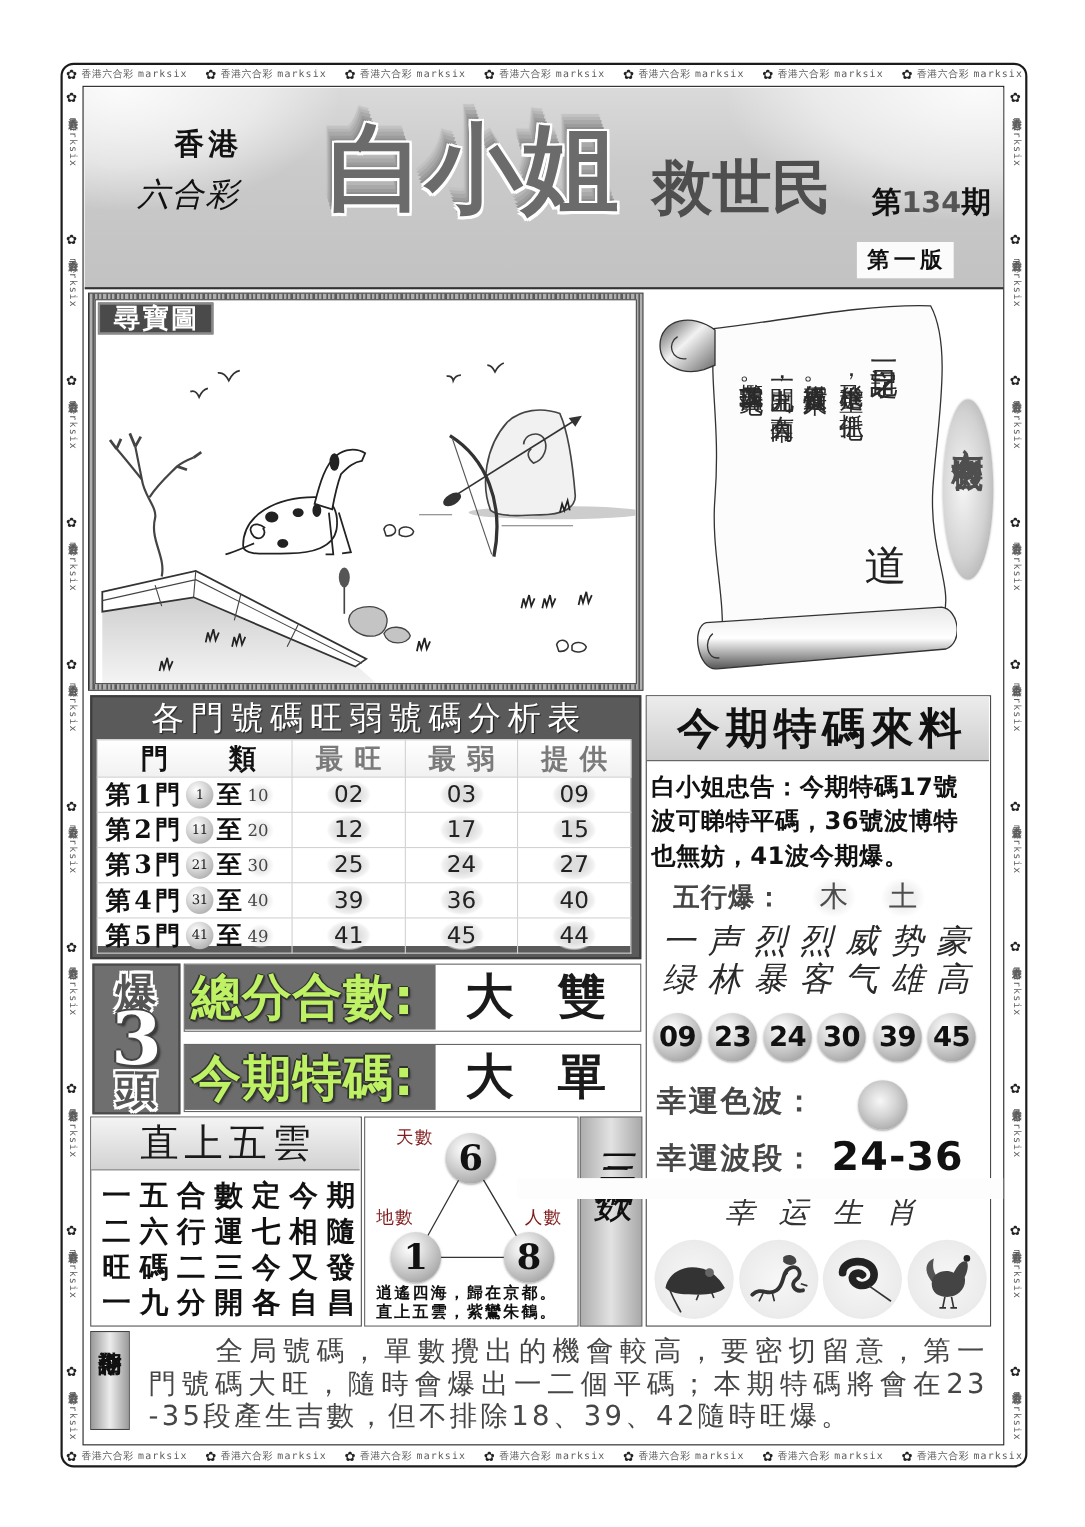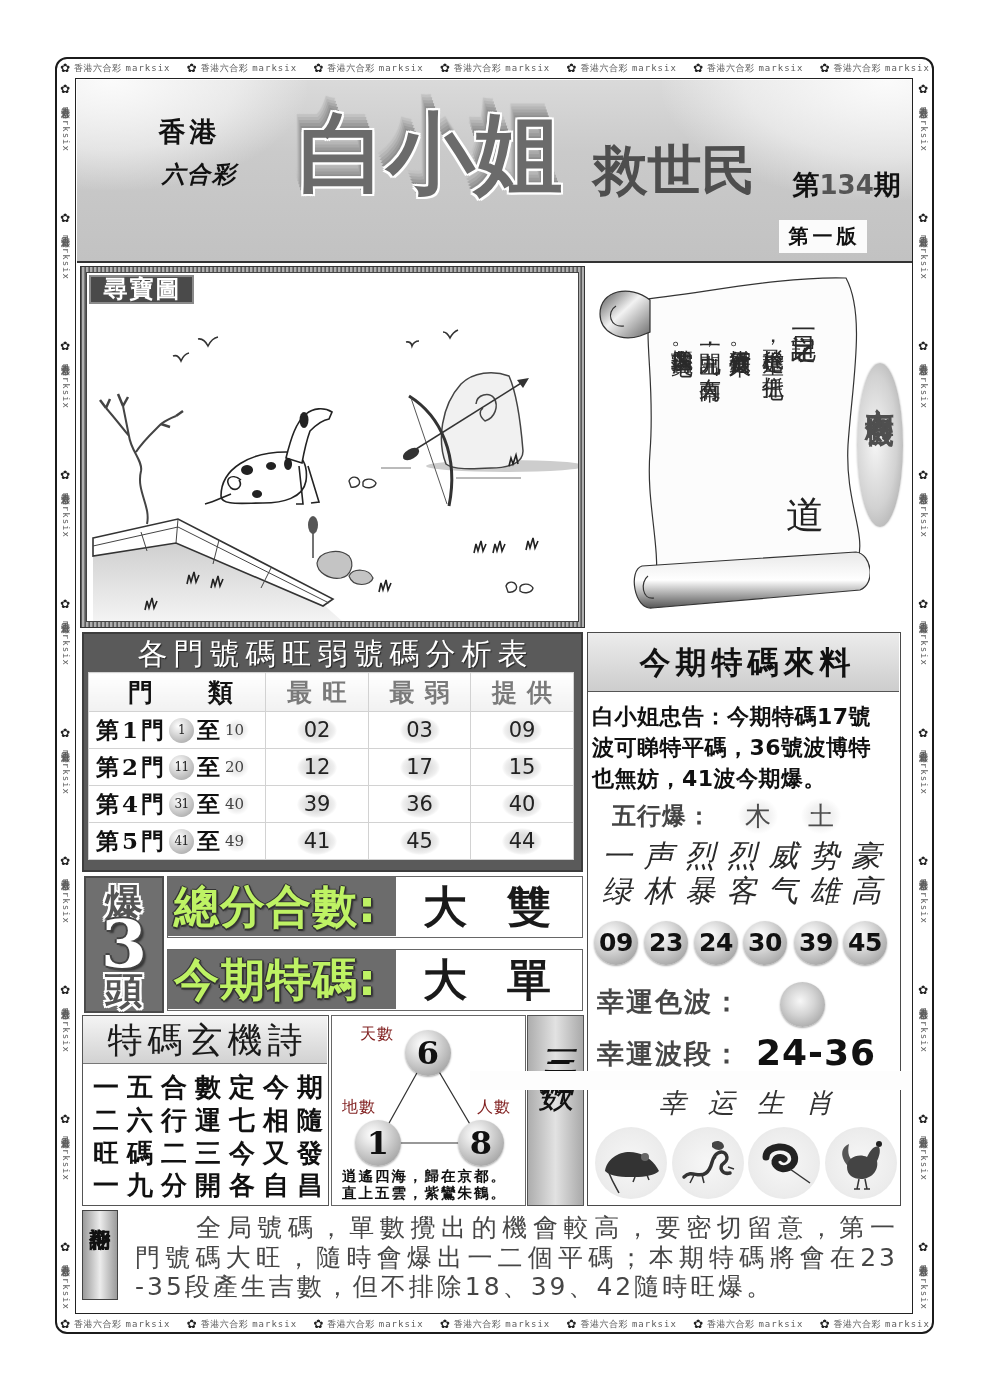--- a/index.html
+++ b/index.html
@@ -23,21 +23,21 @@
 .flower{font-size:12px;color:#222;line-height:1}
 .flower::before{content:"\273F"}
 .cn{font-family:"DejaVu Serif",serif;letter-spacing:.5px}
 .en{font-family:"DejaVu Sans Mono",monospace;letter-spacing:1px}
 
 
 .header{left:76.5px;top:79.5px;width:835px;height:183px;background:linear-gradient(180deg,#dadada 0%,#cacaca 40%,#c2c2c2 100%);border-bottom:2px solid #333;overflow:hidden}
 .glow-l{left:0;top:0;width:230px;height:110px;background:radial-gradient(ellipse at 15% 0%,#fbfbfb 0%,rgba(250,250,250,.55) 45%,rgba(250,250,250,0) 72%)}
 .glow-r{right:0;top:0;width:250px;height:120px;background:radial-gradient(ellipse at 90% 0%,#fbfbfb 0%,rgba(250,250,250,.55) 45%,rgba(250,250,250,0) 72%)}
 .hk{left:73px;top:38px;width:80px;text-align:center;font-family:"DejaVu Serif",serif;font-weight:bold;font-size:27px;letter-spacing:4px;color:#111;line-height:1}
-.lhc{left:68px;top:82px;width:110px;text-align:center;font-family:"DejaVu Serif",serif;font-weight:bold;font-size:23px;letter-spacing:2px;color:#111;line-height:1;font-style:italic}
+.lhc{left:40px;top:82px;width:110px;text-align:center;font-family:"DejaVu Serif",serif;font-weight:normal;font-size:29px;letter-spacing:2px;color:#111;line-height:1;font-style:italic}
 .title{left:222px;top:30px;font-size:88px;font-weight:900;line-height:1;color:#6b6b6b;white-space:nowrap;
  text-shadow:2px 0 0 #fff,-2px 0 0 #fff,0 2px 0 #fff,0 -2px 0 #fff,2px 2px 0 #fff,-2px -2px 0 #fff,2px -2px 0 #fff,-2px 2px 0 #fff,
  -3px -4px 0 #8f8f8f,-4px -7px 0 #9c9c9c,-5px -10px 0 #a9a9a9,-6px -13px 0 #b6b6b6,-7px -16px 1px #c2c2c2}
 .subtitle{left:517px;top:63px;font-family:"DejaVu Serif",serif;font-weight:bold;font-size:54px;line-height:1;color:#4e4e4e;white-space:nowrap}
 .issue{left:716px;top:91px;font-weight:bold;font-size:27px;line-height:1;color:#111;white-space:nowrap}
 .issue-num{color:#555;font-size:26px}
 .edition{left:702px;top:140px;width:88px;height:33px;background:#fbfbfb;text-align:center;line-height:33px;font-weight:bold;font-size:20px;letter-spacing:4px;padding-left:4px;color:#111}
 
 
 .map{left:80px;top:266px;width:505px;height:362px;border:1px solid #333;background:repeating-linear-gradient(90deg,#5a5a5a 0 1px,#b0b0b0 1px 3px,#7a7a7a 3px 4px)}
@@ -63,21 +63,21 @@
 .an-table th.c-door{text-align:center;padding-left:39px;color:#111;letter-spacing:55px}
 .an-table td.c-door{text-align:left;padding-left:7px}
 .door{font-family:"DejaVu Serif",serif;font-weight:bold;font-size:23px;letter-spacing:3px;color:#111;vertical-align:middle}
 .sball{display:inline-block;width:25px;height:25px;border-radius:50%;background:radial-gradient(circle at 38% 32%,#fff 0%,#dcdcdc 35%,#9a9a9a 100%);font-family:"DejaVu Serif",serif;font-size:12px;line-height:25px;text-align:center;color:#222;vertical-align:middle;margin:0 3px 0 2px;letter-spacing:-.5px}
 .zhi{font-weight:bold;font-size:23px;color:#111;vertical-align:middle}
 .rend{display:inline-block;font-family:"DejaVu Serif",serif;font-size:15px;color:#444;vertical-align:middle;margin-left:5px;width:24px;height:22px;line-height:22px;border-radius:50%;background:radial-gradient(ellipse,#ececec 40%,rgba(255,255,255,0) 72%)}
 .vball{display:inline-block;width:40px;height:27px;line-height:27px;border-radius:50%;background:radial-gradient(ellipse,#dedede 35%,#efefef 60%,rgba(255,255,255,0) 72%);font-size:21px;color:#222}
 
 
 .tips{left:587px;top:632px;width:314px;height:574px;border:1.5px solid #4a4a4a;background:#fff}
-.tips-head{left:0;top:0;width:311px;height:59px;background:linear-gradient(180deg,#ececec 0%,#cdcdcd 100%);border-bottom:1.5px solid #555;text-align:center;line-height:59px;font-weight:bold;font-size:31px;letter-spacing:5px;padding-left:8px;color:#111}
+.tips-head{left:0;top:0;width:311px;height:59px;background:linear-gradient(180deg,#ececec 0%,#cdcdcd 100%);border-bottom:1.5px solid #555;text-align:center;line-height:59px;font-weight:bold;font-size:39px;letter-spacing:5px;padding-left:8px;color:#111}
 .advice{left:4px;top:68px;font-weight:bold;font-size:22px;line-height:31px;letter-spacing:.5px;color:#111;white-space:nowrap}
 .advice div{height:31px}
 .wx-label{left:24px;top:169px;font-weight:bold;font-size:24px;line-height:28px;color:#454545;letter-spacing:1px}
 .wx-val{top:165px;width:40px;height:36px;line-height:36px;text-align:center;font-size:26px;color:#4d4d4d;border-radius:50%;background:radial-gradient(ellipse,#f1f1f1 40%,rgba(255,255,255,0) 72%)}
 .verse{left:14px;font-family:"DejaVu Serif",serif;font-style:italic;font-size:30px;line-height:32px;letter-spacing:11.5px;color:#2a2a2a;white-space:nowrap}
 .ball{position:absolute;border-radius:50%;background:radial-gradient(circle at 38% 32%,#ffffff 0%,#e8e8e8 22%,#bababa 62%,#8c8c8c 100%);box-shadow:0 1px 2px rgba(0,0,0,.35);text-align:center}
 .nball{top:288px;width:44px;height:44px;line-height:44px;font-weight:bold;font-size:25px;color:#111;letter-spacing:-.5px}
 .lc-label{left:9px;font-weight:bold;font-size:27px;line-height:30px;letter-spacing:2px;color:#474747;white-space:nowrap}
 .color-ball{left:192px;top:349px;width:45px;height:45px;background:radial-gradient(circle at 45% 42%,#f7f7f7 0%,#d4d4d4 40%,#a2a2a2 85%,#8a8a8a 100%)}
 .lr-value{left:168px;top:402px;font-weight:bold;font-size:36px;line-height:36px;color:#111;letter-spacing:1px}
@@ -422,20 +422,26 @@
           <td><span class="vball">03</span></td>
           <td><span class="vball">09</span></td>
         </tr>
         <tr>
           <td class="c-door"><span class="door">第2門</span><span class="sball">11</span><span class="zhi">至</span><span class="rend">20</span></td>
           <td><span class="vball">12</span></td>
           <td><span class="vball">17</span></td>
           <td><span class="vball">15</span></td>
         </tr>
         <tr>
+          <td class="c-door"><span class="door">第3門</span><span class="sball">21</span><span class="zhi">至</span><span class="rend">30</span></td>
+          <td><span class="vball">25</span></td>
+          <td><span class="vball">24</span></td>
+          <td><span class="vball">27</span></td>
+        </tr>
+        <tr>
           <td class="c-door"><span class="door">第4門</span><span class="sball">31</span><span class="zhi">至</span><span class="rend">40</span></td>
           <td><span class="vball">39</span></td>
           <td><span class="vball">36</span></td>
           <td><span class="vball">40</span></td>
         </tr>
         <tr>
           <td class="c-door"><span class="door">第5門</span><span class="sball">41</span><span class="zhi">至</span><span class="rend">49</span></td>
           <td><span class="vball">41</span></td>
           <td><span class="vball">45</span></td>
           <td><span class="vball">44</span></td>
@@ -508,21 +514,21 @@
     <div class="a srow-val" style="left:255px">大</div>
     <div class="a srow-val" style="left:339px">雙</div>
   </div>
   <div class="a srow" style="top:949px">
     <div class="a srow-label">今期特碼:</div>
     <div class="a srow-val" style="left:255px">大</div>
     <div class="a srow-val" style="left:339px">單</div>
   </div>
 
   <div class="a poem">
-    <div class="a poem-head">特碼玄機詩</div>
+    <div class="a poem-head">直上五雲</div>
     <div class="a poem-line" style="top:57px">一五合數定今期</div>
     <div class="a poem-line" style="top:90px">二六行運七相隨</div>
     <div class="a poem-line" style="top:123px">旺碼二三今又發</div>
     <div class="a poem-line" style="top:155px">一九分開各自昌</div>
   </div>
 
   <div class="a tri">
     <svg viewBox="0 0 192 188">
       <path d="M96 37 L46 127 L149 127 Z" fill="none" stroke="#333" stroke-width="1.2"></path>
     </svg>

